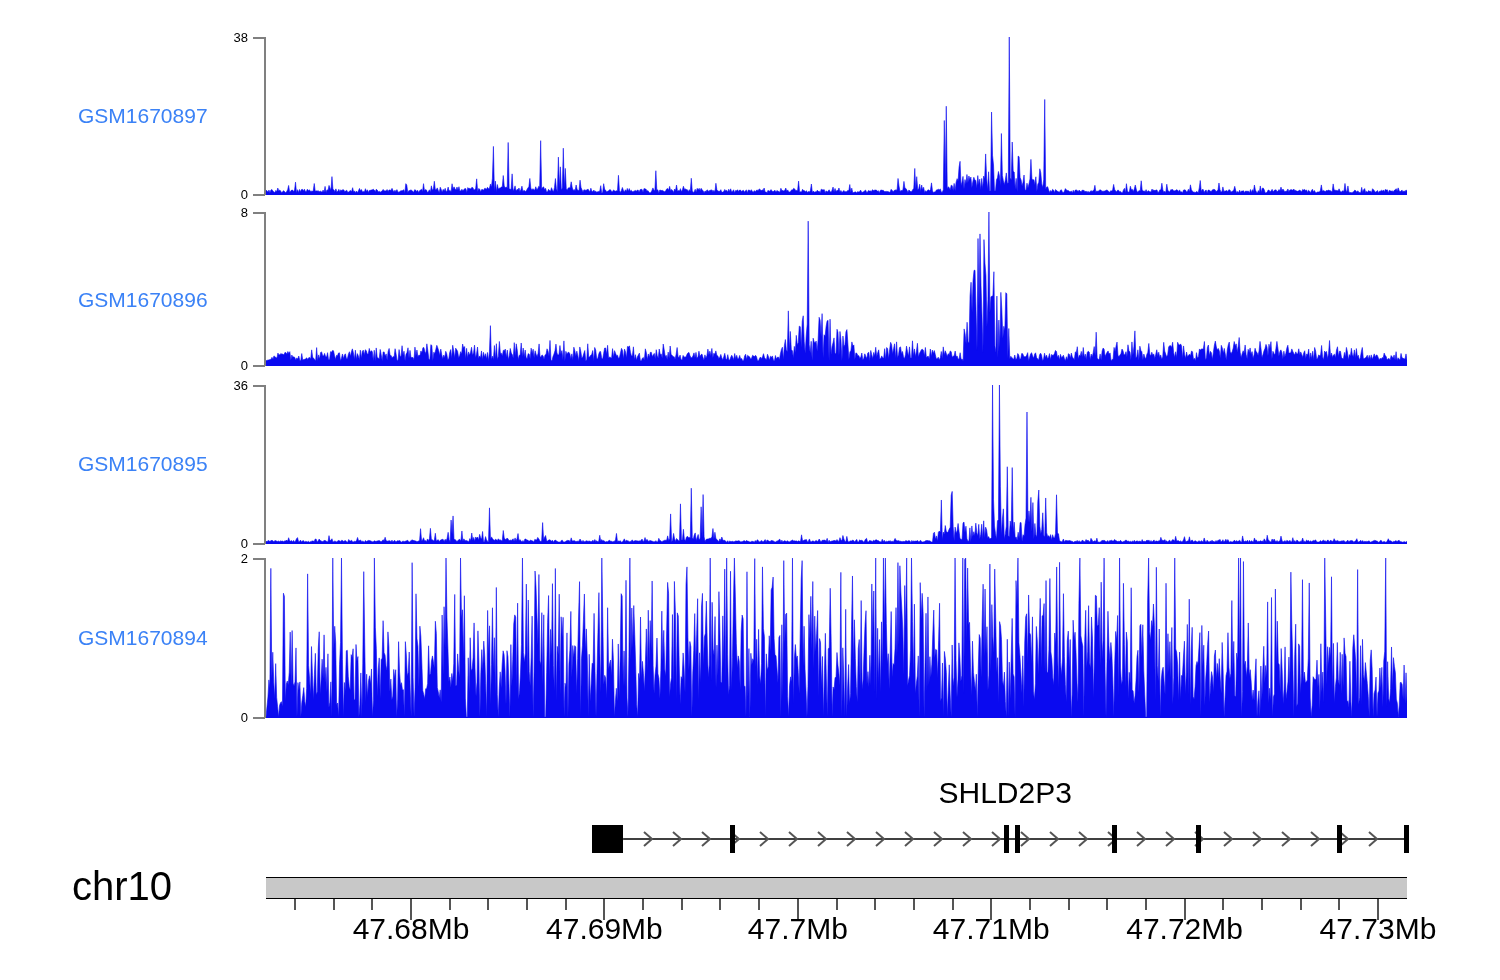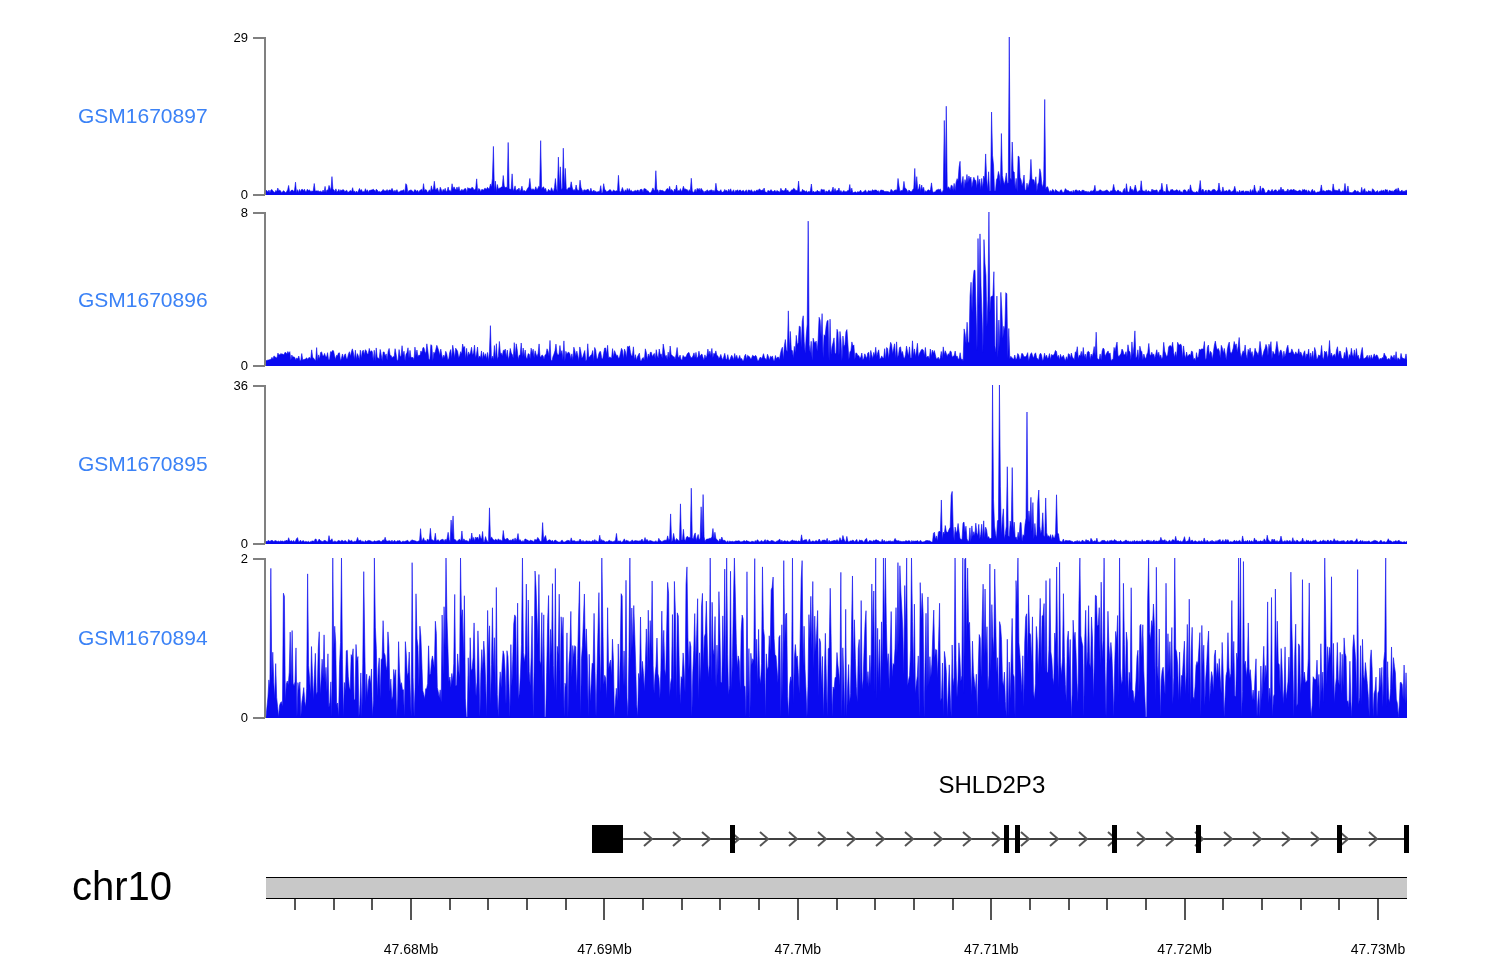--- a/index.html
+++ b/index.html
@@ -58,24 +58,25 @@
   }
   .plot {
     position: absolute;
     overflow: hidden;
   }
   .plot svg { display: block; }
 
   
   .gene-name {
     position: absolute;
-    font-size: 24px;
+    font-size: 30px;
     line-height: 30px;
     white-space: nowrap;
     color: #000;
+    margin-top: 8px;
   }
   #gene-model { position: absolute; }
 
   
   .chrom-label {
     position: absolute;
     font-size: 40px;
     line-height: 40px;
     white-space: nowrap;
     color: #000;
@@ -93,40 +94,39 @@
     background: #555555;
   }
   .axis-major-tick {
     position: absolute;
     width: 2px;
     height: 21px;
     background: #555555;
   }
   .axis-text {
     position: absolute;
-    font-size: 14px;
+    font-size: 30px;
     line-height: 22px;
     white-space: nowrap;
     color: #000;
     transform: translateX(-50%);
-    margin-top: 20px;
   }
 </style>
 </head>
 <body>
 
 <div id="root">
 
   <div id="tracks-container">
       <div class="track" style="top: 0px;">
         <div class="track-label" style="top: 104.5px;">GSM1670897</div>
         <div class="axis-line" style="left: 264px; top: 37px; height: 158px;"></div>
         <div class="axis-tick" style="left: 253px; top: 37px;"></div>
         <div class="axis-tick" style="left: 253px; top: 194px;"></div>
-        <div class="axis-max" style="left: 208px; top: 31px;">29</div>
+        <div class="axis-max" style="left: 208px; top: 31px;">38</div>
         <div class="axis-min" style="left: 208px; top: 188px;">0</div>
         <div class="plot" style="left: 266px; top: 37px; width: 1141px; height: 158px;">
           <svg width="1141" height="158" viewBox="0 0 1141 158">
             <path d="M 0,158 L 0.00,153.44 L 0.98,153.70 L 1.97,155.35 L 2.95,153.08 L 3.94,155.66 L 4.92,153.10 L 5.91,152.51 L 6.89,153.99 L 7.88,155.07 L 8.86,155.58 L 9.84,153.43 L 10.83,154.55 L 11.81,151.04 L 12.80,153.91 L 13.78,152.96 L 14.77,154.29 L 15.75,155.68 L 16.74,154.50 L 17.72,153.65 L 18.70,154.87 L 19.69,155.66 L 20.67,154.59 L 21.66,152.80 L 22.64,148.44 L 23.63,154.88 L 24.61,154.27 L 25.60,153.12 L 26.58,153.05 L 27.57,154.53 L 28.55,153.08 L 29.53,145.14 L 30.52,155.81 L 31.50,152.68 L 32.49,155.49 L 33.47,152.45 L 34.46,154.72 L 35.44,152.60 L 36.43,152.37 L 37.41,153.99 L 38.39,152.14 L 39.38,154.41 L 40.36,154.47 L 41.35,152.22 L 42.33,153.79 L 43.32,152.73 L 44.30,154.29 L 45.29,154.14 L 46.27,154.32 L 47.25,153.70 L 48.24,146.50 L 49.22,154.24 L 50.21,153.82 L 51.19,154.23 L 52.18,153.59 L 53.16,155.05 L 54.15,153.91 L 55.13,154.83 L 56.11,154.88 L 57.10,153.12 L 58.08,155.14 L 59.07,149.38 L 60.05,155.52 L 61.04,152.83 L 62.02,153.53 L 63.01,148.40 L 63.99,150.95 L 64.97,153.36 L 65.96,139.61 L 66.94,152.36 L 67.93,152.95 L 68.91,154.75 L 69.90,151.87 L 70.88,154.89 L 71.87,154.35 L 72.85,152.36 L 73.84,155.03 L 74.82,152.82 L 75.80,153.76 L 76.79,152.58 L 77.77,152.98 L 78.76,154.46 L 79.74,154.00 L 80.73,153.19 L 81.71,155.33 L 82.70,154.91 L 83.68,154.01 L 84.66,153.50 L 85.65,154.53 L 86.63,150.69 L 87.62,155.04 L 88.60,153.88 L 89.59,155.72 L 90.57,154.11 L 91.56,155.77 L 92.54,153.55 L 93.52,151.43 L 94.51,153.86 L 95.49,152.57 L 96.48,154.96 L 97.46,154.43 L 98.45,154.81 L 99.43,151.69 L 100.42,154.53 L 101.40,152.79 L 102.38,155.49 L 103.37,153.44 L 104.35,153.36 L 105.34,153.05 L 106.32,152.86 L 107.31,152.31 L 108.29,153.06 L 109.28,154.77 L 110.26,152.31 L 111.25,153.06 L 112.23,154.95 L 113.21,154.13 L 114.20,155.17 L 115.18,154.51 L 116.17,154.10 L 117.15,152.40 L 118.14,153.77 L 119.12,154.02 L 120.11,153.80 L 121.09,152.57 L 122.07,154.46 L 123.06,152.97 L 124.04,152.93 L 125.03,153.59 L 126.01,151.37 L 127.00,153.43 L 127.98,154.68 L 128.97,153.18 L 129.95,154.78 L 130.93,152.61 L 131.92,155.01 L 132.90,155.18 L 133.89,154.47 L 134.87,153.81 L 135.86,153.69 L 136.84,153.49 L 137.83,152.71 L 138.81,155.74 L 139.79,146.65 L 140.78,147.95 L 141.76,155.55 L 142.75,153.71 L 143.73,153.48 L 144.72,153.04 L 145.70,153.31 L 146.69,154.24 L 147.67,155.35 L 148.65,152.70 L 149.64,153.09 L 150.62,154.52 L 151.61,153.23 L 152.59,155.57 L 153.58,153.65 L 154.56,153.09 L 155.55,152.25 L 156.53,154.46 L 157.52,146.67 L 158.50,153.81 L 159.48,152.60 L 160.47,153.00 L 161.45,155.62 L 162.44,154.46 L 163.42,152.77 L 164.41,155.14 L 165.39,148.83 L 166.38,153.19 L 167.36,152.07 L 168.34,144.25 L 169.33,152.77 L 170.31,152.62 L 171.30,150.88 L 172.28,153.52 L 173.27,155.48 L 174.25,150.19 L 175.24,152.48 L 176.22,155.14 L 177.20,152.37 L 178.19,154.12 L 179.17,151.33 L 180.16,154.78 L 181.14,153.95 L 182.13,150.07 L 183.11,153.97 L 184.10,153.42 L 185.08,154.77 L 186.06,146.75 L 187.05,152.21 L 188.03,149.87 L 189.02,151.85 L 190.00,153.24 L 190.99,150.05 L 191.97,153.08 L 192.96,149.70 L 193.94,154.34 L 194.92,153.80 L 195.91,152.29 L 196.89,153.75 L 197.88,152.61 L 198.86,151.48 L 199.85,151.69 L 200.83,155.44 L 201.82,150.61 L 202.80,151.62 L 203.79,151.40 L 204.77,152.01 L 205.75,150.41 L 206.74,150.51 L 207.72,152.50 L 208.71,152.92 L 209.69,151.35 L 210.68,141.85 L 211.66,154.74 L 212.65,151.59 L 213.63,152.06 L 214.61,154.90 L 215.60,152.62 L 216.58,152.60 L 217.57,153.25 L 218.55,151.40 L 219.54,151.43 L 220.52,152.18 L 221.51,150.34 L 222.49,151.70 L 223.47,151.23 L 224.46,146.97 L 225.44,150.22 L 226.43,141.25 L 227.41,109.41 L 228.40,154.26 L 229.38,144.12 L 230.37,154.65 L 231.35,147.54 L 232.33,151.98 L 233.32,151.18 L 234.30,150.94 L 235.29,150.12 L 236.27,150.10 L 237.26,138.52 L 238.24,149.03 L 239.23,150.93 L 240.21,149.87 L 241.19,151.22 L 242.18,105.47 L 243.16,151.78 L 244.15,152.26 L 245.13,152.26 L 246.12,136.86 L 247.10,154.03 L 248.09,152.03 L 249.07,148.88 L 250.06,153.99 L 251.04,152.46 L 252.02,152.67 L 253.01,150.99 L 253.99,154.85 L 254.98,152.45 L 255.96,149.13 L 256.95,154.41 L 257.93,153.33 L 258.92,154.01 L 259.90,154.55 L 260.88,152.69 L 261.87,150.99 L 262.85,149.85 L 263.84,141.43 L 264.82,151.09 L 265.81,153.15 L 266.79,151.72 L 267.78,152.43 L 268.76,153.15 L 269.74,149.74 L 270.73,152.50 L 271.71,151.94 L 272.70,149.34 L 273.68,150.01 L 274.67,103.66 L 275.65,151.65 L 276.64,150.48 L 277.62,149.85 L 278.60,152.59 L 279.59,151.36 L 280.57,154.89 L 281.56,154.80 L 282.54,152.35 L 283.53,153.53 L 284.51,154.32 L 285.50,150.69 L 286.48,153.22 L 287.47,154.76 L 288.45,150.63 L 289.43,141.53 L 290.42,151.67 L 291.40,154.64 L 292.39,120.12 L 293.37,150.16 L 294.36,129.86 L 295.34,152.92 L 296.33,151.10 L 297.31,111.18 L 298.29,150.79 L 299.28,131.36 L 300.26,151.62 L 301.25,153.19 L 302.23,150.90 L 303.22,150.86 L 304.20,150.68 L 305.19,144.81 L 306.17,150.22 L 307.15,153.51 L 308.14,152.44 L 309.12,153.70 L 310.11,147.97 L 311.09,152.23 L 312.08,153.47 L 313.06,153.41 L 314.05,143.16 L 315.03,150.49 L 316.01,152.67 L 317.00,154.94 L 317.98,152.64 L 318.97,153.25 L 319.95,153.13 L 320.94,152.95 L 321.92,151.95 L 322.91,153.57 L 323.89,154.83 L 324.87,151.16 L 325.86,154.19 L 326.84,154.72 L 327.83,153.12 L 328.81,154.46 L 329.80,154.34 L 330.78,155.14 L 331.77,154.65 L 332.75,154.40 L 333.74,154.28 L 334.72,148.66 L 335.70,155.90 L 336.69,155.25 L 337.67,146.70 L 338.66,152.27 L 339.64,153.31 L 340.63,155.02 L 341.61,154.33 L 342.60,153.70 L 343.58,152.84 L 344.56,152.81 L 345.55,154.49 L 346.53,154.71 L 347.52,152.95 L 348.50,153.79 L 349.49,154.19 L 350.47,153.74 L 351.46,153.95 L 352.44,138.30 L 353.42,153.48 L 354.41,155.51 L 355.39,153.43 L 356.38,150.48 L 357.36,153.35 L 358.35,155.14 L 359.33,152.73 L 360.32,154.62 L 361.30,151.42 L 362.28,154.32 L 363.27,151.59 L 364.25,154.18 L 365.24,153.21 L 366.22,154.83 L 367.21,154.41 L 368.19,154.17 L 369.18,153.35 L 370.16,154.24 L 371.14,153.21 L 372.13,153.04 L 373.11,155.16 L 374.10,152.66 L 375.08,152.34 L 376.07,152.48 L 377.05,155.30 L 378.04,151.45 L 379.02,151.97 L 380.01,152.08 L 380.99,154.19 L 381.97,153.62 L 382.96,155.15 L 383.94,155.96 L 384.93,155.43 L 385.91,153.45 L 386.90,150.92 L 387.88,153.06 L 388.87,153.80 L 389.85,133.73 L 390.83,153.30 L 391.82,152.78 L 392.80,155.94 L 393.79,152.97 L 394.77,153.33 L 395.76,153.58 L 396.74,153.46 L 397.73,154.26 L 398.71,154.86 L 399.69,153.73 L 400.68,151.93 L 401.66,151.46 L 402.65,153.22 L 403.63,149.36 L 404.62,153.99 L 405.60,152.40 L 406.59,153.59 L 407.57,155.41 L 408.55,152.04 L 409.54,153.48 L 410.52,148.02 L 411.51,154.29 L 412.49,153.55 L 413.48,153.96 L 414.46,151.64 L 415.45,154.85 L 416.43,152.70 L 417.42,149.23 L 418.40,152.13 L 419.38,151.91 L 420.37,152.55 L 421.35,152.72 L 422.34,154.83 L 423.32,152.65 L 424.31,154.13 L 425.29,141.26 L 426.28,154.01 L 427.26,155.38 L 428.24,154.72 L 429.23,152.25 L 430.21,155.14 L 431.20,151.33 L 432.18,152.98 L 433.17,151.34 L 434.15,153.63 L 435.14,151.35 L 436.12,152.77 L 437.10,153.84 L 438.09,155.71 L 439.07,153.95 L 440.06,154.79 L 441.04,152.82 L 442.03,153.66 L 443.01,154.49 L 444.00,153.01 L 444.98,153.48 L 445.96,152.80 L 446.95,154.66 L 447.93,153.30 L 448.92,154.99 L 449.90,146.27 L 450.89,152.82 L 451.87,153.92 L 452.86,154.28 L 453.84,154.37 L 454.82,152.67 L 455.81,155.33 L 456.79,155.12 L 457.78,154.48 L 458.76,152.47 L 459.75,153.90 L 460.73,153.25 L 461.72,155.22 L 462.70,152.25 L 463.69,154.42 L 464.67,151.81 L 465.65,155.04 L 466.64,154.23 L 467.62,152.77 L 468.61,155.80 L 469.59,153.45 L 470.58,153.79 L 471.56,152.72 L 472.55,154.57 L 473.53,153.12 L 474.51,153.07 L 475.50,154.45 L 476.48,153.70 L 477.47,153.32 L 478.45,155.24 L 479.44,153.72 L 480.42,152.90 L 481.41,155.71 L 482.39,152.98 L 483.37,153.00 L 484.36,154.16 L 485.34,152.71 L 486.33,154.39 L 487.31,155.24 L 488.30,153.61 L 489.28,154.98 L 490.27,153.35 L 491.25,153.14 L 492.23,153.59 L 493.22,151.92 L 494.20,152.52 L 495.19,153.78 L 496.17,152.87 L 497.16,153.47 L 498.14,151.03 L 499.13,154.94 L 500.11,155.08 L 501.09,155.68 L 502.08,153.27 L 503.06,154.28 L 504.05,154.03 L 505.03,152.62 L 506.02,154.01 L 507.00,154.85 L 507.99,154.02 L 508.97,153.24 L 509.96,155.16 L 510.94,153.41 L 511.92,154.21 L 512.91,154.62 L 513.89,155.16 L 514.88,151.26 L 515.86,153.55 L 516.85,153.49 L 517.83,154.01 L 518.82,153.24 L 519.80,151.05 L 520.78,154.28 L 521.77,152.92 L 522.75,154.95 L 523.74,154.90 L 524.72,154.25 L 525.71,152.85 L 526.69,153.02 L 527.68,151.34 L 528.66,151.96 L 529.64,153.56 L 530.63,153.43 L 531.61,153.48 L 532.60,144.11 L 533.58,155.00 L 534.57,154.75 L 535.55,154.92 L 536.54,152.29 L 537.52,153.57 L 538.50,153.64 L 539.49,154.66 L 540.47,153.72 L 541.46,155.56 L 542.44,154.47 L 543.43,154.97 L 544.41,153.44 L 545.40,147.01 L 546.38,155.61 L 547.36,154.07 L 548.35,155.21 L 549.33,154.75 L 550.32,155.04 L 551.30,153.21 L 552.29,154.58 L 553.27,154.31 L 554.26,155.76 L 555.24,152.18 L 556.23,152.68 L 557.21,152.90 L 558.19,152.60 L 559.18,155.71 L 560.16,153.81 L 561.15,155.03 L 562.13,154.17 L 563.12,152.81 L 564.10,154.75 L 565.09,155.15 L 566.07,153.16 L 567.05,150.06 L 568.04,154.98 L 569.02,151.46 L 570.01,154.40 L 570.99,153.52 L 571.98,153.50 L 572.96,150.98 L 573.95,154.94 L 574.93,153.47 L 575.91,155.55 L 576.90,154.55 L 577.88,153.42 L 578.87,154.97 L 579.85,154.62 L 580.84,154.82 L 581.82,153.33 L 582.81,153.65 L 583.79,147.53 L 584.77,155.21 L 585.76,151.13 L 586.74,155.56 L 587.73,155.54 L 588.71,155.10 L 589.70,154.86 L 590.68,156.08 L 591.67,154.57 L 592.65,155.05 L 593.64,154.67 L 594.62,153.11 L 595.60,155.14 L 596.59,155.25 L 597.57,154.66 L 598.56,153.88 L 599.54,153.00 L 600.53,155.17 L 601.51,155.20 L 602.50,153.46 L 603.48,154.07 L 604.46,153.90 L 605.45,154.48 L 606.43,152.68 L 607.42,153.57 L 608.40,153.23 L 609.39,153.05 L 610.37,153.06 L 611.36,154.37 L 612.34,153.65 L 613.32,155.64 L 614.31,153.39 L 615.29,153.09 L 616.28,153.36 L 617.26,153.26 L 618.25,154.42 L 619.23,154.59 L 620.22,154.38 L 621.20,154.58 L 622.18,154.61 L 623.17,155.30 L 624.15,155.12 L 625.14,152.35 L 626.12,153.36 L 627.11,154.66 L 628.09,153.52 L 629.08,153.21 L 630.06,152.69 L 631.04,153.41 L 632.03,141.46 L 633.01,149.10 L 634.00,154.41 L 634.98,153.39 L 635.97,153.70 L 636.95,152.87 L 637.94,144.38 L 638.92,151.16 L 639.91,151.49 L 640.89,153.12 L 641.87,155.38 L 642.86,153.05 L 643.84,153.74 L 644.83,154.87 L 645.81,154.44 L 646.80,152.40 L 647.78,151.49 L 648.77,131.44 L 649.75,152.31 L 650.73,139.66 L 651.72,152.80 L 652.70,151.76 L 653.69,147.19 L 654.67,154.48 L 655.66,148.00 L 656.64,152.77 L 657.63,150.25 L 658.61,155.43 L 659.59,153.72 L 660.58,154.69 L 661.56,153.13 L 662.55,152.82 L 663.53,153.70 L 664.52,152.41 L 665.50,145.87 L 666.49,153.93 L 667.47,155.47 L 668.45,154.96 L 669.44,154.74 L 670.42,152.95 L 671.41,152.76 L 672.39,152.25 L 673.38,152.72 L 674.36,151.95 L 675.35,155.20 L 676.33,155.20 L 677.31,152.84 L 678.30,83.51 L 679.28,146.50 L 680.27,69.23 L 681.25,151.80 L 682.24,149.68 L 683.22,150.73 L 684.21,152.91 L 685.19,148.17 L 686.18,148.63 L 687.16,153.39 L 688.14,146.42 L 689.13,153.75 L 690.11,145.19 L 691.10,141.67 L 692.08,143.94 L 693.07,130.12 L 694.05,124.32 L 695.04,148.53 L 696.02,145.02 L 697.00,139.39 L 697.99,151.99 L 698.97,142.56 L 699.96,146.65 L 700.94,137.49 L 701.93,145.68 L 702.91,139.02 L 703.90,142.87 L 704.88,140.06 L 705.86,150.73 L 706.85,144.50 L 707.83,140.29 L 708.82,143.10 L 709.80,143.44 L 710.79,151.28 L 711.77,138.60 L 712.76,147.45 L 713.74,142.16 L 714.72,152.78 L 715.71,141.43 L 716.69,151.77 L 717.68,139.07 L 718.66,142.07 L 719.65,116.95 L 720.63,141.25 L 721.62,152.79 L 722.60,134.77 L 723.58,154.02 L 724.57,154.07 L 725.55,75.05 L 726.54,118.27 L 727.52,128.00 L 728.51,153.76 L 729.49,153.83 L 730.48,142.87 L 731.46,140.79 L 732.45,134.48 L 733.43,138.85 L 734.41,148.73 L 735.40,96.53 L 736.38,138.49 L 737.37,143.76 L 738.35,147.69 L 739.34,142.88 L 740.32,135.93 L 741.31,146.19 L 742.29,146.04 L 743.27,0.00 L 744.26,140.80 L 745.24,142.96 L 746.23,105.04 L 747.21,134.30 L 748.20,135.02 L 749.18,152.19 L 750.17,141.38 L 751.15,154.86 L 752.13,119.12 L 753.12,119.74 L 754.10,140.52 L 755.09,142.99 L 756.07,148.95 L 757.06,145.22 L 758.04,138.01 L 759.03,153.10 L 760.01,153.36 L 760.99,146.17 L 761.98,150.99 L 762.96,146.90 L 763.95,142.11 L 764.93,122.36 L 765.92,141.46 L 766.90,143.36 L 767.89,142.55 L 768.87,147.81 L 769.86,139.79 L 770.84,154.56 L 771.82,147.23 L 772.81,145.27 L 773.79,131.78 L 774.78,135.70 L 775.76,146.96 L 776.75,150.62 L 777.73,142.28 L 778.72,62.46 L 779.70,152.13 L 780.68,149.94 L 781.67,149.78 L 782.65,152.96 L 783.64,155.45 L 784.62,153.52 L 785.61,154.67 L 786.59,152.37 L 787.58,153.21 L 788.56,155.55 L 789.54,152.56 L 790.53,153.49 L 791.51,154.34 L 792.50,154.82 L 793.48,155.30 L 794.47,153.19 L 795.45,152.79 L 796.44,155.31 L 797.42,155.39 L 798.40,154.28 L 799.39,151.62 L 800.37,152.98 L 801.36,153.43 L 802.34,153.51 L 803.33,154.58 L 804.31,154.80 L 805.30,154.00 L 806.28,156.01 L 807.26,153.25 L 808.25,155.56 L 809.23,153.12 L 810.22,152.91 L 811.20,153.40 L 812.19,154.48 L 813.17,153.10 L 814.16,154.35 L 815.14,154.79 L 816.13,153.20 L 817.11,153.37 L 818.09,153.40 L 819.08,155.04 L 820.06,153.97 L 821.05,155.58 L 822.03,154.26 L 823.02,155.54 L 824.00,154.86 L 824.99,153.61 L 825.97,154.51 L 826.95,153.86 L 827.94,153.07 L 828.92,148.32 L 829.91,155.58 L 830.89,153.84 L 831.88,154.57 L 832.86,153.68 L 833.85,152.88 L 834.83,152.91 L 835.81,154.16 L 836.80,154.23 L 837.78,154.13 L 838.77,153.99 L 839.75,153.56 L 840.74,153.03 L 841.72,153.43 L 842.71,154.59 L 843.69,155.37 L 844.67,153.71 L 845.66,154.11 L 846.64,152.94 L 847.63,147.40 L 848.61,152.39 L 849.60,154.08 L 850.58,154.81 L 851.57,153.21 L 852.55,153.26 L 853.53,154.69 L 854.52,154.40 L 855.50,155.38 L 856.49,155.68 L 857.47,152.92 L 858.46,151.37 L 859.44,155.87 L 860.43,146.69 L 861.41,153.90 L 862.40,155.35 L 863.38,154.61 L 864.36,149.20 L 865.35,152.66 L 866.33,152.36 L 867.32,154.46 L 868.30,151.94 L 869.29,147.98 L 870.27,152.26 L 871.26,155.16 L 872.24,154.38 L 873.22,153.59 L 874.21,154.07 L 875.19,143.77 L 876.18,153.03 L 877.16,154.36 L 878.15,153.66 L 879.13,154.68 L 880.12,152.63 L 881.10,155.36 L 882.08,153.67 L 883.07,154.25 L 884.05,154.94 L 885.04,154.65 L 886.02,152.09 L 887.01,153.77 L 887.99,152.84 L 888.98,153.83 L 889.96,153.08 L 890.94,152.89 L 891.93,155.48 L 892.91,154.90 L 893.90,152.85 L 894.88,153.12 L 895.87,146.21 L 896.85,152.89 L 897.84,155.16 L 898.82,154.18 L 899.81,155.40 L 900.79,147.19 L 901.77,153.25 L 902.76,154.28 L 903.74,155.07 L 904.73,152.72 L 905.71,152.72 L 906.70,152.46 L 907.68,154.07 L 908.67,153.86 L 909.65,153.45 L 910.63,152.66 L 911.62,153.23 L 912.60,154.39 L 913.59,152.89 L 914.57,154.92 L 915.56,154.87 L 916.54,155.64 L 917.53,153.05 L 918.51,152.87 L 919.49,153.12 L 920.48,154.98 L 921.46,154.50 L 922.45,152.23 L 923.43,155.04 L 924.42,147.84 L 925.40,152.65 L 926.39,154.33 L 927.37,155.00 L 928.35,155.14 L 929.34,155.54 L 930.32,154.52 L 931.31,154.91 L 932.29,155.43 L 933.28,150.88 L 934.26,143.50 L 935.25,154.46 L 936.23,152.50 L 937.21,152.48 L 938.20,155.48 L 939.18,153.64 L 940.17,153.04 L 941.15,156.01 L 942.14,153.05 L 943.12,153.09 L 944.11,153.90 L 945.09,154.58 L 946.08,153.25 L 947.06,152.42 L 948.04,152.47 L 949.03,152.71 L 950.01,154.53 L 951.00,154.01 L 951.98,153.09 L 952.97,145.97 L 953.95,152.71 L 954.94,154.65 L 955.92,154.91 L 956.90,149.93 L 957.89,154.54 L 958.87,153.91 L 959.86,153.97 L 960.84,153.38 L 961.83,154.78 L 962.81,152.76 L 963.80,152.90 L 964.78,154.42 L 965.76,154.90 L 966.75,153.81 L 967.73,153.29 L 968.72,149.30 L 969.70,153.36 L 970.69,155.74 L 971.67,154.44 L 972.66,155.49 L 973.64,153.14 L 974.62,155.60 L 975.61,153.92 L 976.59,154.05 L 977.58,153.73 L 978.56,155.75 L 979.55,154.04 L 980.53,154.22 L 981.52,154.28 L 982.50,154.18 L 983.48,155.83 L 984.47,152.51 L 985.45,155.53 L 986.44,152.65 L 987.42,154.85 L 988.41,147.99 L 989.39,152.89 L 990.38,155.11 L 991.36,155.93 L 992.35,153.58 L 993.33,155.13 L 994.31,148.96 L 995.30,155.55 L 996.28,151.15 L 997.27,151.09 L 998.25,152.86 L 999.24,155.91 L 1000.22,155.75 L 1001.21,155.11 L 1002.19,152.97 L 1003.17,153.32 L 1004.16,154.98 L 1005.14,153.80 L 1006.13,152.36 L 1007.11,154.80 L 1008.10,153.56 L 1009.08,152.99 L 1010.07,152.85 L 1011.05,154.83 L 1012.03,154.04 L 1013.02,152.58 L 1014.00,154.09 L 1014.99,150.10 L 1015.97,153.83 L 1016.96,152.02 L 1017.94,153.47 L 1018.93,155.12 L 1019.91,153.99 L 1020.89,154.15 L 1021.88,151.98 L 1022.86,154.65 L 1023.85,153.12 L 1024.83,152.78 L 1025.82,152.71 L 1026.80,153.28 L 1027.79,152.07 L 1028.77,153.59 L 1029.75,153.44 L 1030.74,154.11 L 1031.72,154.36 L 1032.71,153.74 L 1033.69,153.02 L 1034.68,154.00 L 1035.66,154.87 L 1036.65,152.44 L 1037.63,153.12 L 1038.62,152.40 L 1039.60,153.38 L 1040.58,153.00 L 1041.57,155.57 L 1042.55,153.26 L 1043.54,154.15 L 1044.52,155.77 L 1045.51,153.41 L 1046.49,152.18 L 1047.48,155.11 L 1048.46,153.53 L 1049.44,155.51 L 1050.43,155.63 L 1051.41,155.02 L 1052.40,154.94 L 1053.38,155.08 L 1054.37,153.44 L 1055.35,147.93 L 1056.34,154.21 L 1057.32,153.44 L 1058.30,154.00 L 1059.29,154.41 L 1060.27,153.42 L 1061.26,153.84 L 1062.24,153.12 L 1063.23,153.45 L 1064.21,153.56 L 1065.20,154.41 L 1066.18,154.58 L 1067.16,146.92 L 1068.15,152.97 L 1069.13,153.17 L 1070.12,153.39 L 1071.10,153.49 L 1072.09,154.05 L 1073.07,151.80 L 1074.06,154.12 L 1075.04,155.22 L 1076.03,154.22 L 1077.01,153.63 L 1077.99,154.47 L 1078.98,146.45 L 1079.96,153.14 L 1080.95,154.94 L 1081.93,148.96 L 1082.92,155.20 L 1083.90,155.41 L 1084.89,155.56 L 1085.87,155.70 L 1086.85,155.14 L 1087.84,154.47 L 1088.82,153.11 L 1089.81,153.84 L 1090.79,155.33 L 1091.78,153.78 L 1092.76,155.18 L 1093.75,155.54 L 1094.73,155.82 L 1095.71,150.35 L 1096.70,155.55 L 1097.68,152.71 L 1098.67,151.57 L 1099.65,155.42 L 1100.64,154.36 L 1101.62,155.32 L 1102.61,153.58 L 1103.59,154.35 L 1104.57,154.13 L 1105.56,155.46 L 1106.54,151.73 L 1107.53,152.72 L 1108.51,154.01 L 1109.50,155.31 L 1110.48,154.54 L 1111.47,153.54 L 1112.45,155.63 L 1113.43,154.23 L 1114.42,154.14 L 1115.40,153.25 L 1116.39,154.14 L 1117.37,152.94 L 1118.36,155.03 L 1119.34,152.42 L 1120.33,153.12 L 1121.31,152.77 L 1122.30,155.98 L 1123.28,153.30 L 1124.26,153.82 L 1125.25,154.36 L 1126.23,153.65 L 1127.22,154.95 L 1128.20,153.35 L 1129.19,153.11 L 1130.17,151.69 L 1131.16,154.32 L 1132.14,150.87 L 1133.12,153.47 L 1134.11,154.83 L 1135.09,153.87 L 1136.08,153.19 L 1137.06,155.12 L 1138.05,153.81 L 1139.03,154.85 L 1140.02,152.92 L 1141.00,153.88 L 1141.00,158 Z" fill="#0a0af0" stroke="#0a0af0" stroke-width="0.6"></path>
           </svg>
         </div>
       </div>
       <div class="track" style="top: 0px;">
         <div class="track-label" style="top: 289px;">GSM1670896</div>
         <div class="axis-line" style="left: 264px; top: 212px; height: 154px;"></div>

